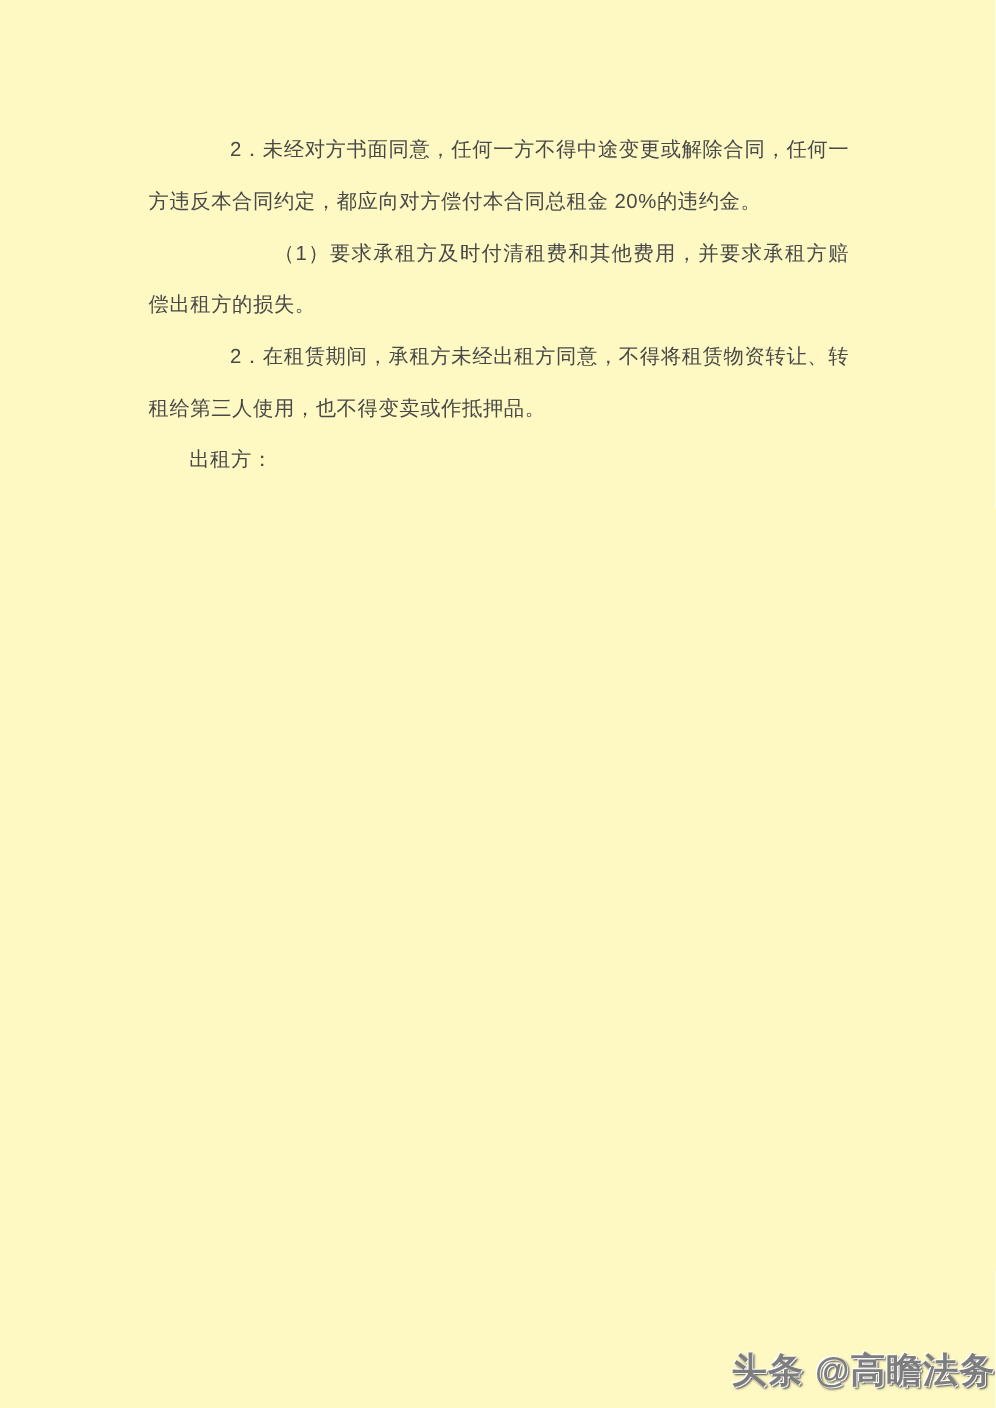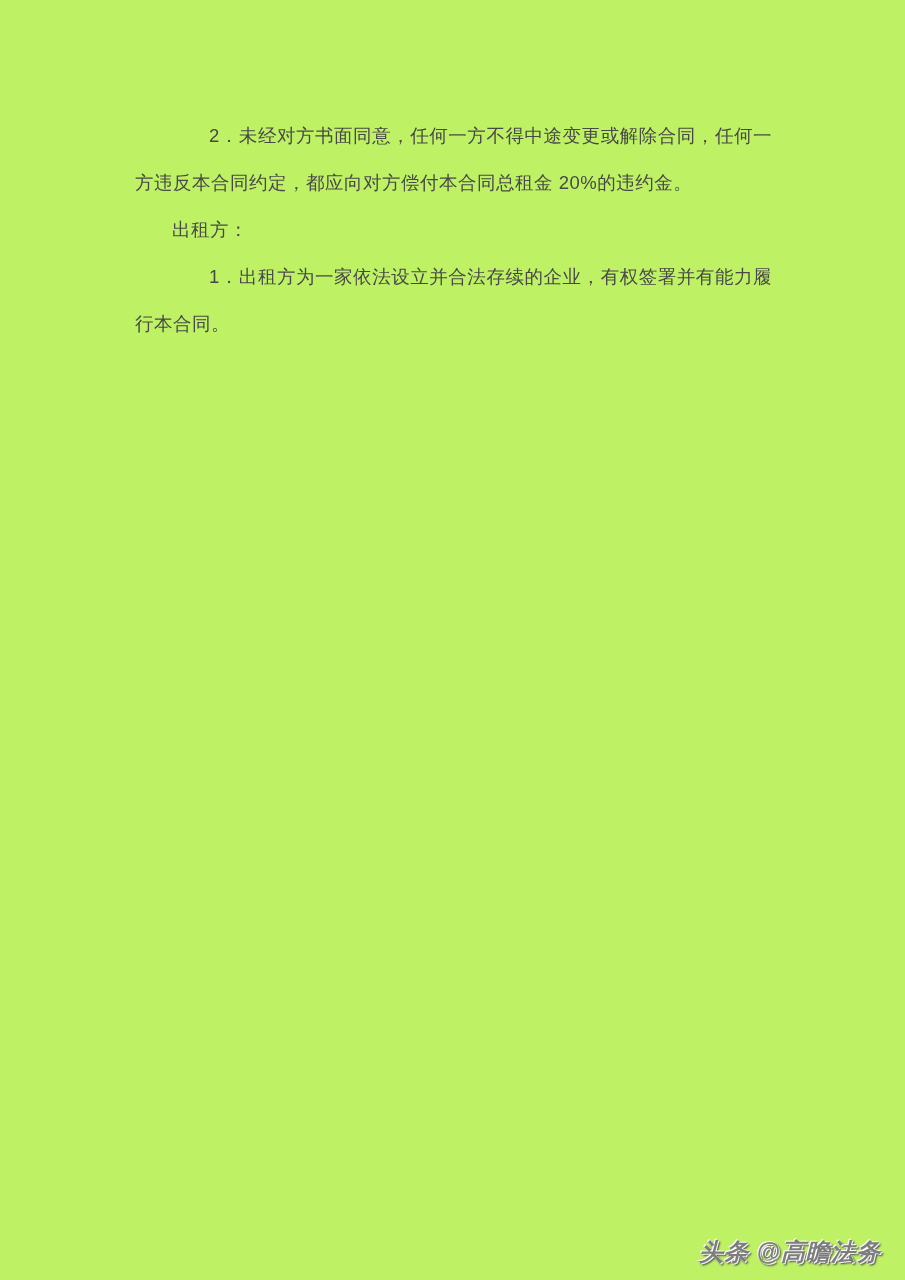--- a/index.html
+++ b/index.html
@@ -4,21 +4,21 @@
 <style>
   html, body {
     margin: 0;
     padding: 0;
     background: #ffffff;
   }
   .page {
     position: relative;
     width: 905px;
     height: 1280px;
-    background: #bef264;
+    background: #fef9c3;
     overflow: hidden;
     font-family: "Liberation Sans", "DejaVu Sans", sans-serif;
   }
   .content {
     position: absolute;
     left: 135px;
     top: 112px;
     width: 637px;
     font-size: 18.5px;
     line-height: 47px;
@@ -36,37 +36,37 @@
   .para-num   { text-indent: 74px; }
   
   .para-sub   { text-indent: 114px; }
   
   .para-label { text-indent: 37px; }
   
   .heading    { text-indent: 0; margin-top: 47px !important; }
 
   .watermark {
     position: absolute;
-    right: 24px;
+    right: 0;
     bottom: 12px;
-    font-size: 24px;
+    font-size: 32px;
     font-weight: bold;
     letter-spacing: 1px;
     color: #7d7d7d;
     text-shadow: -1px -1px 0 #ffffff, 1px 1px 0 #f2f2f2, 2px 2px 2px #474747;
     white-space: nowrap;
-    font-style: italic;
   }
 </style>
 </head>
 <body>
 
 <div class="page">
 
   <div class="content">
     <p class="para-num">2．未经对方书面同意，任何一方不得中途变更或解除合同，任何一方违反本合同约定，都应向对方偿付本合同总租金 20%的违约金。</p>
+    <p class="para-sub">（1）要求承租方及时付清租费和其他费用，并要求承租方赔偿出租方的损失。</p>
+    <p class="para-num">2．在租赁期间，承租方未经出租方同意，不得将租赁物资转让、转租给第三人使用，也不得变卖或作抵押品。</p>
     <p class="para-label">出租方：</p>
-    <p class="para-num">1．出租方为一家依法设立并合法存续的企业，有权签署并有能力履行本合同。</p>
   </div>
 
   <div class="watermark">头条 @高瞻法务</div>
 
 </div>
 
 </body></html>

